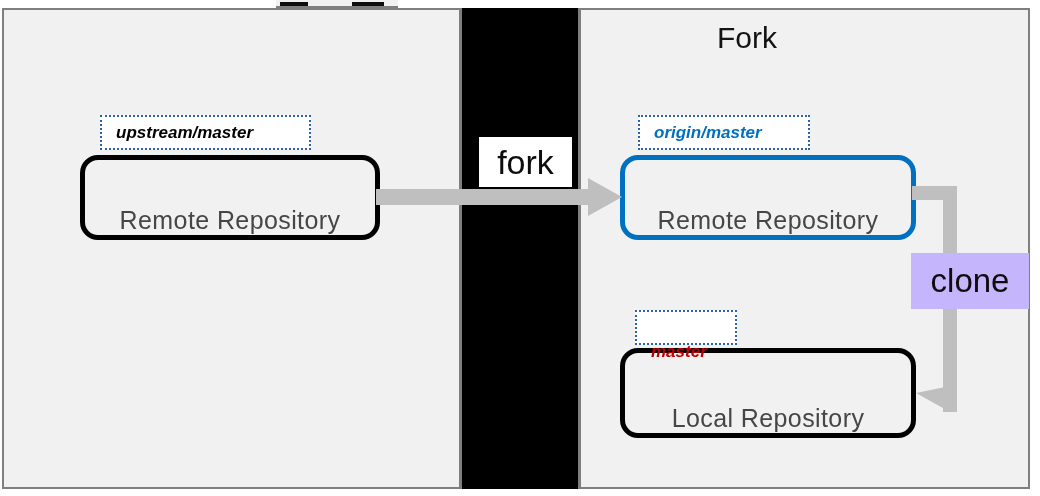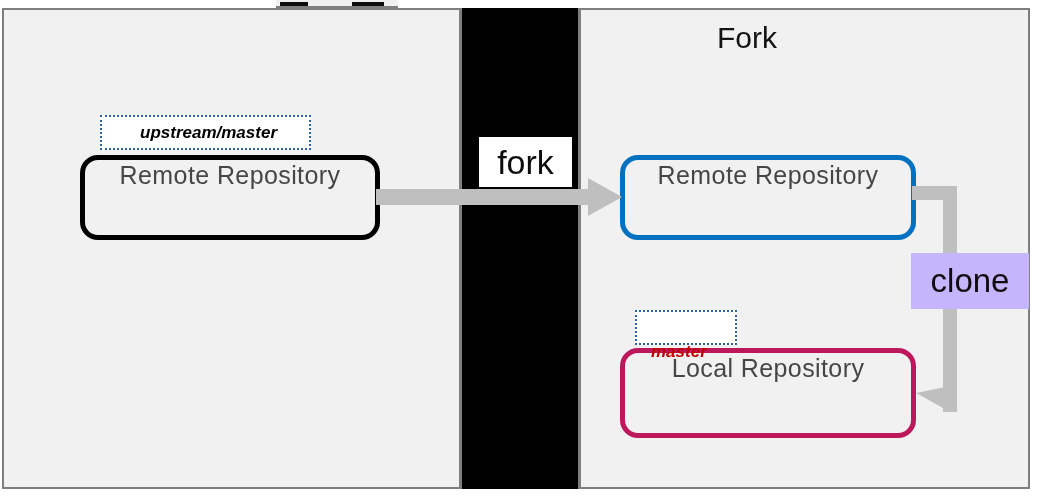--- a/index.html
+++ b/index.html
@@ -78,21 +78,21 @@
   .heading.original { left: 114px; top: 20px; }
   .heading.fork     { left: 717px; top: 20px; }
 
   
   .node {
     position: absolute;
     box-sizing: border-box;
     background: #f1f1f1;
     border-radius: 18px;
     display: flex;
-    align-items: flex-start;
+    align-items: flex-end;
     justify-content: center;
   }
   .node .node-label {
     color: #464646;
     font-size: 25px;
     line-height: 30px;
     letter-spacing: 0.4px;
     white-space: nowrap;
   }
   .node.upstream-remote {
@@ -101,21 +101,21 @@
     border: 5px solid #000000;
   }
   .node.origin-remote {
     left: 620px; top: 155px;
     width: 296px; height: 85px;
     border: 5px solid #0070c0;
   }
   .node.local-repo {
     left: 620px; top: 348px;
     width: 296px; height: 90px;
-    border: 5px solid #be185d;
+    border: 5px solid #000000;
   }
 
   
   .branch-tag {
     position: absolute;
     box-sizing: border-box;
     background: #ffffff;
     border: 2px dotted #2a63a8;
     display: flex;
     align-items: center;
@@ -123,21 +123,21 @@
     z-index: 5;
   }
   .branch-tag .tag-text {
     font-size: 17px;
     line-height: 20px;
     font-weight: bold;
     font-style: italic;
     white-space: nowrap;
   }
   .branch-tag.upstream { left: 100px; top: 115px; width: 211px; height: 35px; }
-  .branch-tag.upstream .tag-text { color: #000000; margin-left: 24px; }
+  .branch-tag.upstream .tag-text { color: #000000; }
   .branch-tag.origin   { left: 638px; top: 115px; width: 172px; height: 35px; }
   .branch-tag.origin .tag-text   { color: #0070c0; }
   .branch-tag.master   { left: 635px; top: 310px; width: 102px; height: 35px; }
   .branch-tag.master .tag-text   { color: #c00000; margin-top: 48px; }
 
   
   .connector { position: absolute; }
   .connector svg { display: block; }
 
   .fork-arrow  { left: 376px; top: 178px; z-index: 3; }
@@ -208,20 +208,23 @@
   </div>
 
   <div class="node local-repo">
     <span class="node-label">Local Repository</span>
   </div>
 
   <div class="branch-tag upstream">
     <span class="tag-text">upstream/master</span>
   </div>
 
+  <div class="branch-tag origin">
+    <span class="tag-text">origin/master</span>
+  </div>
 
   <div class="branch-tag master">
     <span class="tag-text">master</span>
   </div>
 
   <div class="edge-label fork-label">fork</div>
 
   <div class="edge-label clone-label">clone</div>
 
 </div>

